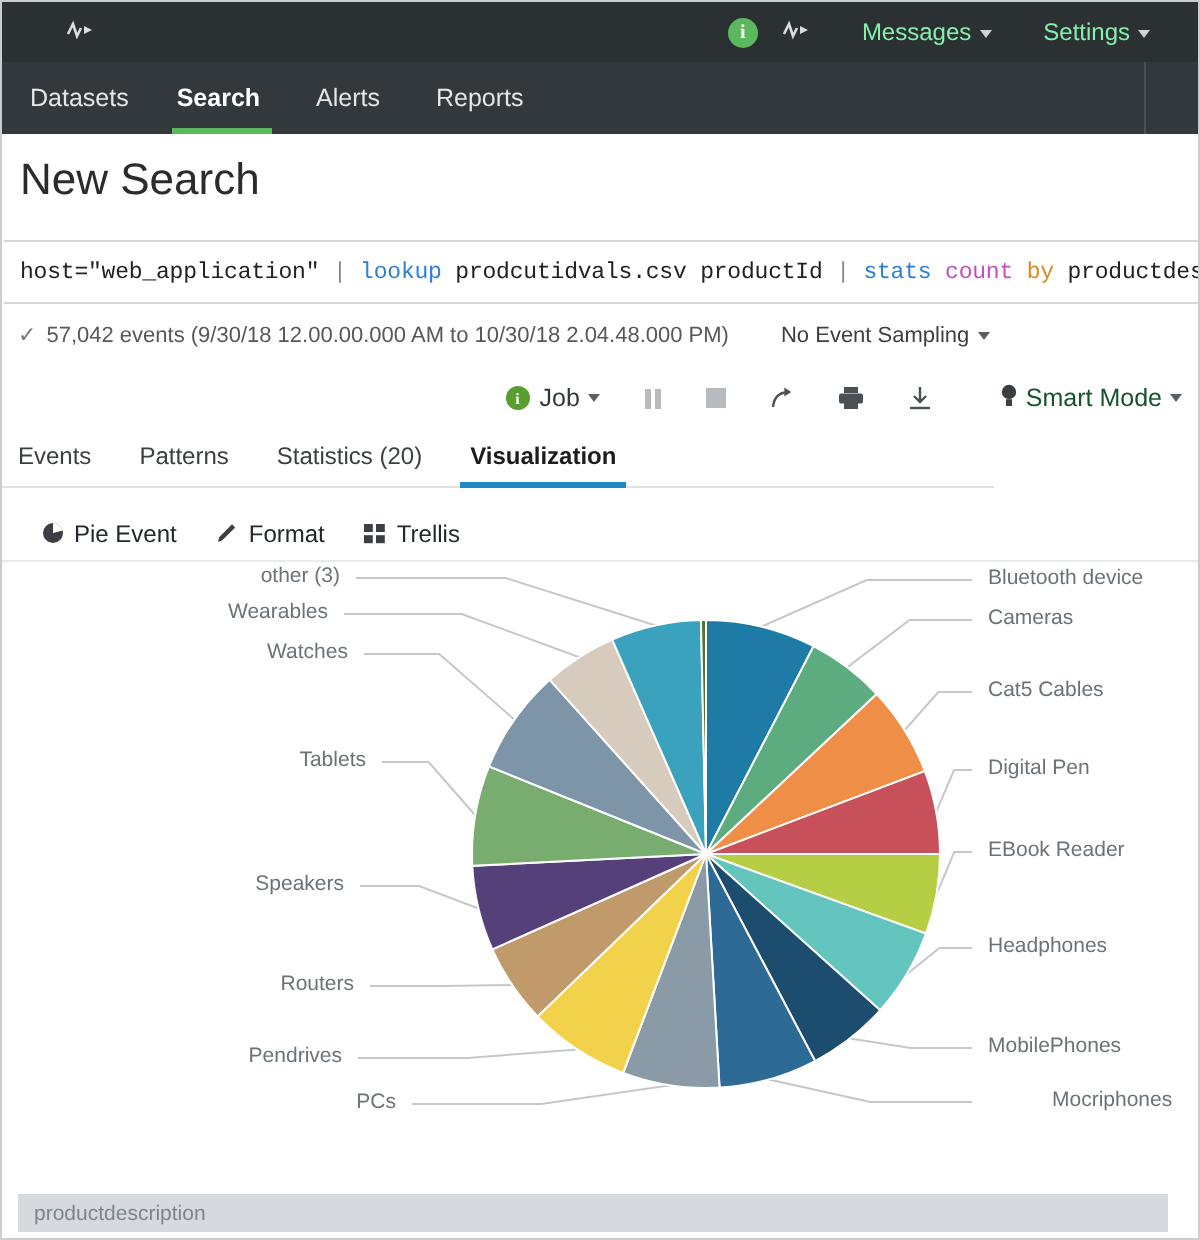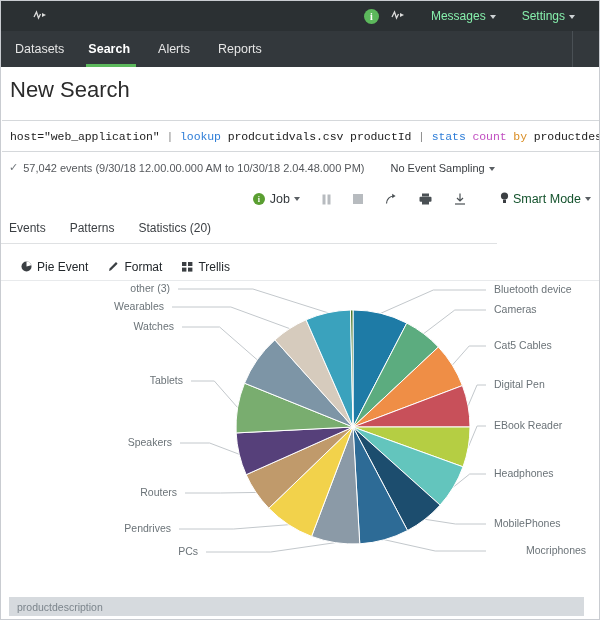--- a/index.html
+++ b/index.html
@@ -386,20 +386,23 @@
 
   <div class="restabs">
     <div class="restab first">
       <span>Events</span>
     </div>
     <div class="restab">
       <span>Patterns</span>
     </div>
     <div class="restab">
       <span>Statistics (20)</span>
+    </div>
+    <div class="restab active">
+      <span>Visualization</span>
     </div>
   </div>
 
   <div class="vizbar">
     <div class="vizbtn">
       <span class="vi">
         <svg width="11" height="11" viewBox="0 0 11 11">
           <circle cx="5.5" cy="5.5" r="5" fill="#3b3f43"></circle>
           <path d="M5.5 5.5 L5.5 0.5 A5 5 0 0 1 10.3 4.3 Z" fill="#ffffff"></path>
         </svg>

